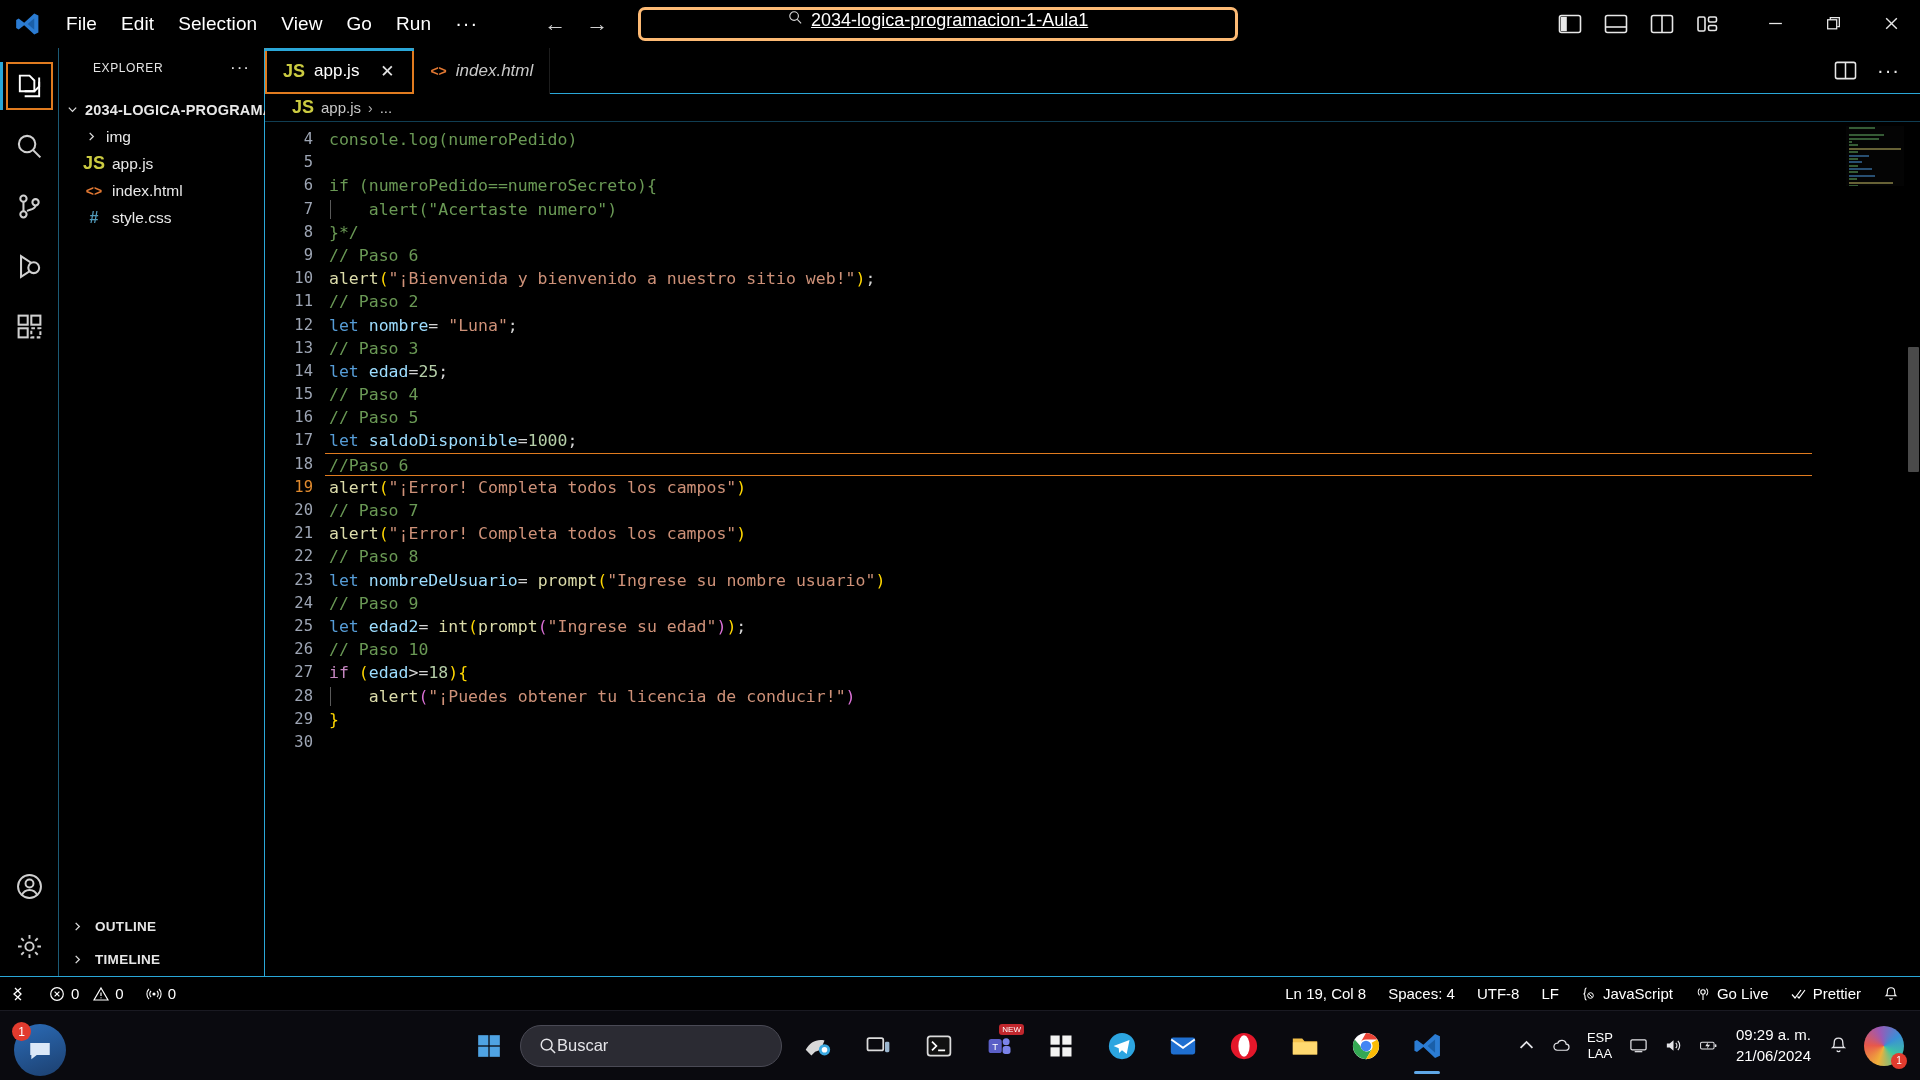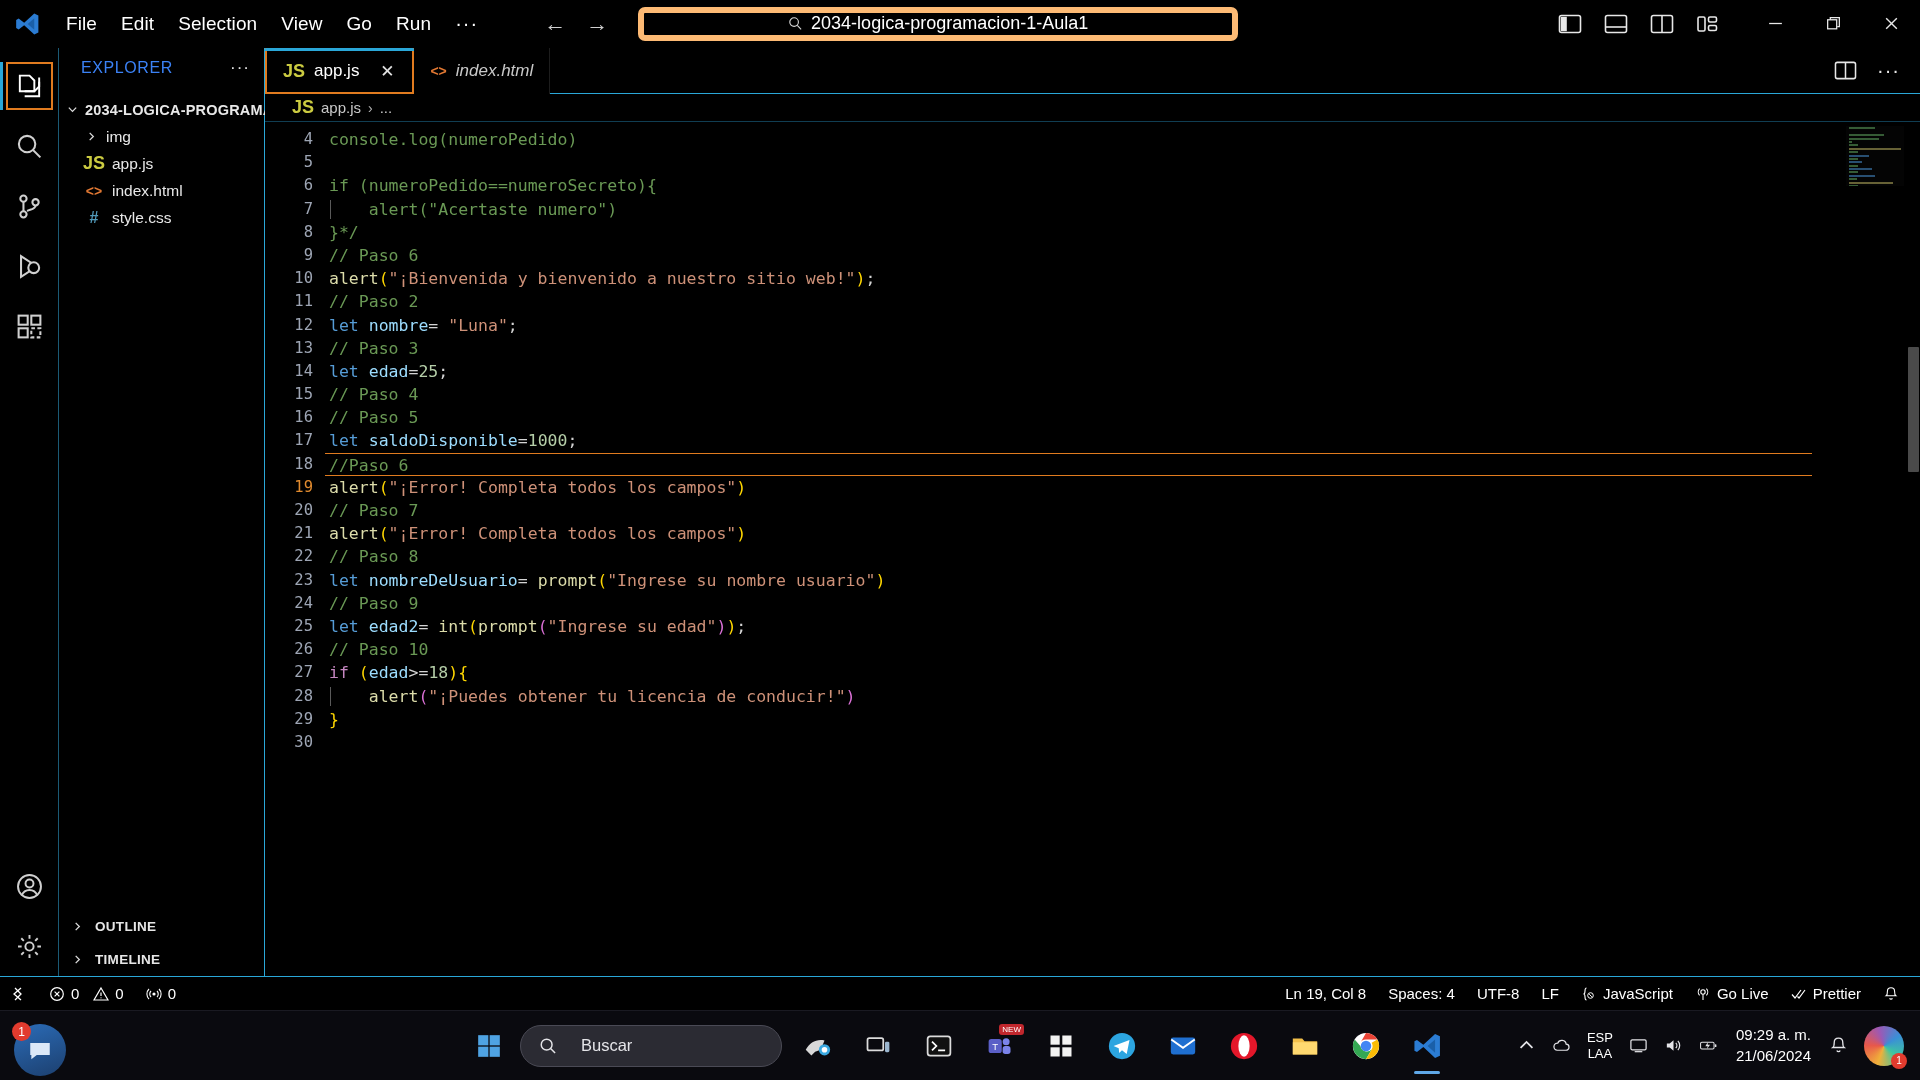--- a/index.html
+++ b/index.html
@@ -21,22 +21,22 @@
   .vscode-logo svg { width: 26px; height: 26px; }
   .menu { display:flex; align-items:center; gap: 0px; }
   .menu-item {
     font-size: 19px; color:#ffffff; padding: 5px 12px; line-height:1; cursor:default;
     font-family: "Liberation Sans", sans-serif; letter-spacing:0.1px;
   }
   .menu-dots { font-size: 20px; color:#fff; padding: 0 12px; letter-spacing:1px; }
   .navarrows { display:flex; align-items:center; gap:16px; margin-left: 52px; }
   .navarrow { font-size:22px; color:#cfcfcf; width:26px; text-align:center; }
   .cmdcenter {
-    margin-left: 28px; width: 600px; height: 34px; border:6px solid #fdba74; border-radius: 7px;
-    background:#000; display:flex; align-items:center; justify-content:center; gap:8px;
+    margin-left: 28px; width: 600px; height: 34px; border:3px solid #fdba74; border-radius: 7px;
+    background:#000; display:flex; align-items:flex-start; justify-content:center; gap:8px;text-decoration:underline;
   }
   .cmdcenter .q { width:15px; height:15px; }
   .cmdcenter .txt { font-size:18px; color:#ffffff; }
   .titlebar-right { margin-left:auto; display:flex; align-items:center; }
   .layout-icons { display:flex; align-items:center; gap:22px; padding-right: 26px; }
   .layout-icons svg { width:24px; height:22px; }
   .wincontrols { display:flex; align-items:center; }
   .wc { width: 58px; height: 48px; display:flex; align-items:center; justify-content:center; }
   .wc svg { width:17px; height:17px; }
 
@@ -62,21 +62,21 @@
 
   
   .sidebar {
     width: 206px; background:#000; display:flex; flex-direction:column;
     border-right:1px solid #2aa7d8;
   }
   .sidebar-header {
     height: 40px; display:flex; align-items:center; justify-content:space-between;
     padding: 0 14px 0 22px;
   }
-  .sidebar-title { font-size:16px; letter-spacing:0.6px; color:#3b82f6; }
+  .sidebar-title { font-size:12px; letter-spacing:0.6px; color:#e5e5e5;margin-left:12px; }
   .sidebar-dots { font-size:17px; color:#e6e6e6; letter-spacing:1px; }
   .tree { padding-top: 8px; }
   .tree-row {
     height: 27px; display:flex; align-items:center; gap:7px; padding-left: 8px; font-size:15.5px; color:#e8e8e8;
     white-space:nowrap;
   }
   .tree-root { font-weight:bold; font-size:14.5px; letter-spacing:0.2px; }
   .chev { width:16px; display:flex; align-items:center; justify-content:center; color:#d8d8d8; font-size:13px; }
   .chev svg { width:11px; height:11px; }
   .ficon { width:22px; text-align:center; font-size:18px; font-weight:bold; }
@@ -185,21 +185,21 @@
     display:flex; align-items:center; justify-content:center; position:relative;
   }
   .tb-chat-badge {
     position:absolute; left:-2px; top:-2px; background:#e23b2e; color:#fff; border-radius:50%;
     width:19px; height:19px; font-size:12px; display:flex; align-items:center; justify-content:center;
   }
   .tb-center { margin:0 auto; display:flex; align-items:center; gap: 9px; }
   .tb-start { width:44px; height:44px; display:flex; align-items:center; justify-content:center; }
   .tb-search {
     width: 262px; height:42px; background:#2b2b33; border:1px solid #4a4a55; border-radius:21px;
-    display:flex; align-items:center; gap:24px; padding: 0 18px; font-size:16.5px; color:#e4e4e8;
+    display:flex; align-items:center; gap:0; padding: 0 18px; font-size:16.5px; color:#e4e4e8;
   }
   .tb-app {
     width:52px; height:52px; display:flex; align-items:center; justify-content:center; position:relative;
     border-radius:6px;
   }
   .tb-app.active::after {
     content:""; position:absolute; bottom:-2px; left: 13px; width:26px; height:3px; background:#5fa8e8; border-radius:2px;
   }
   .tb-right { position:absolute; right: 8px; display:flex; align-items:center; gap: 0; }
   .tr-item { padding: 0 8px; height:58px; display:flex; align-items:center; justify-content:center; }

